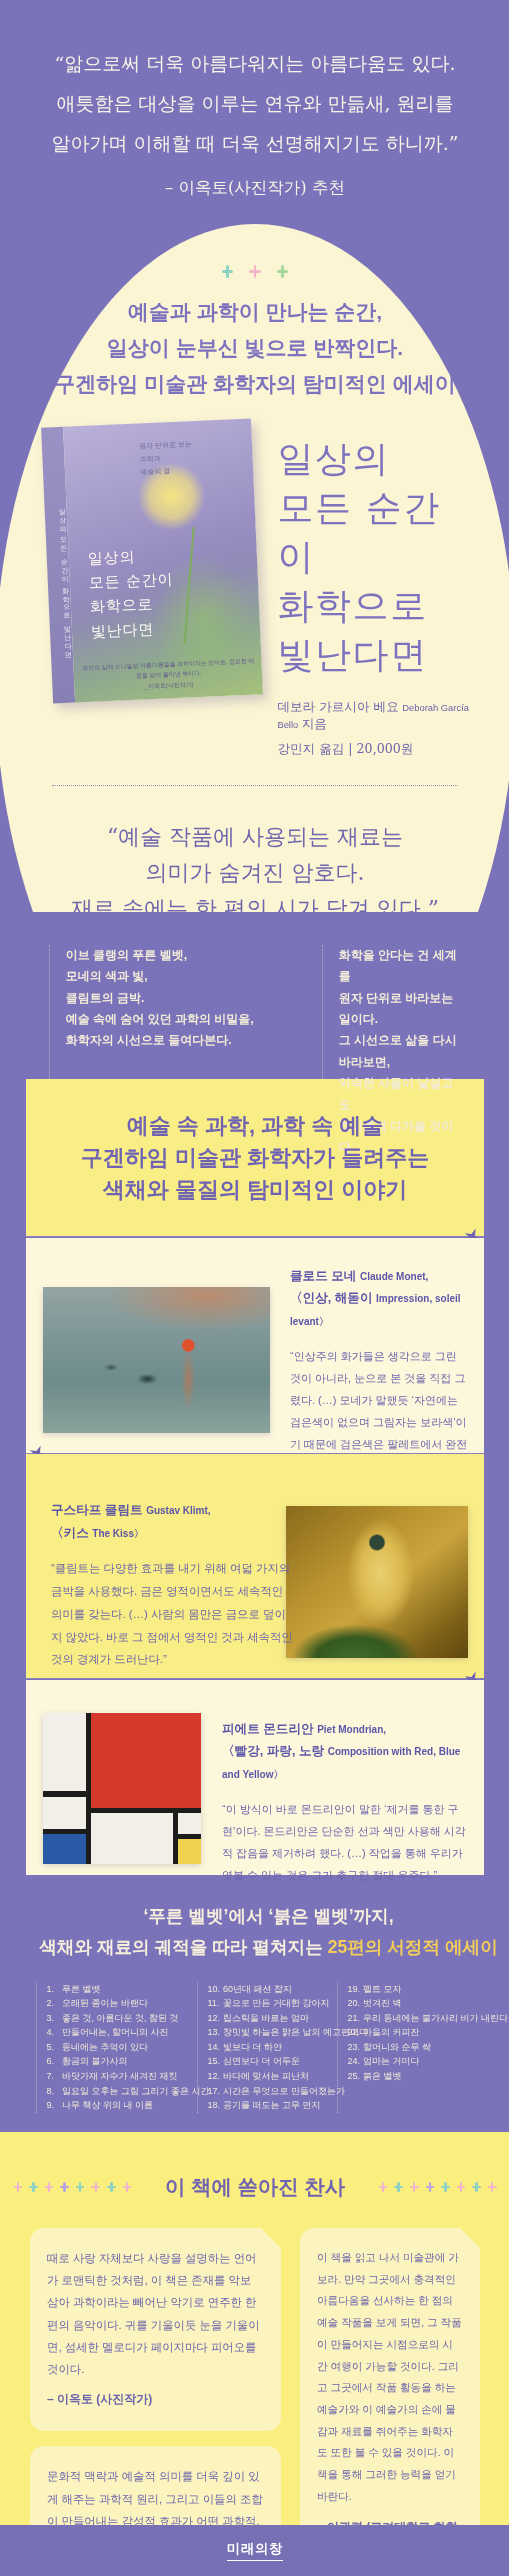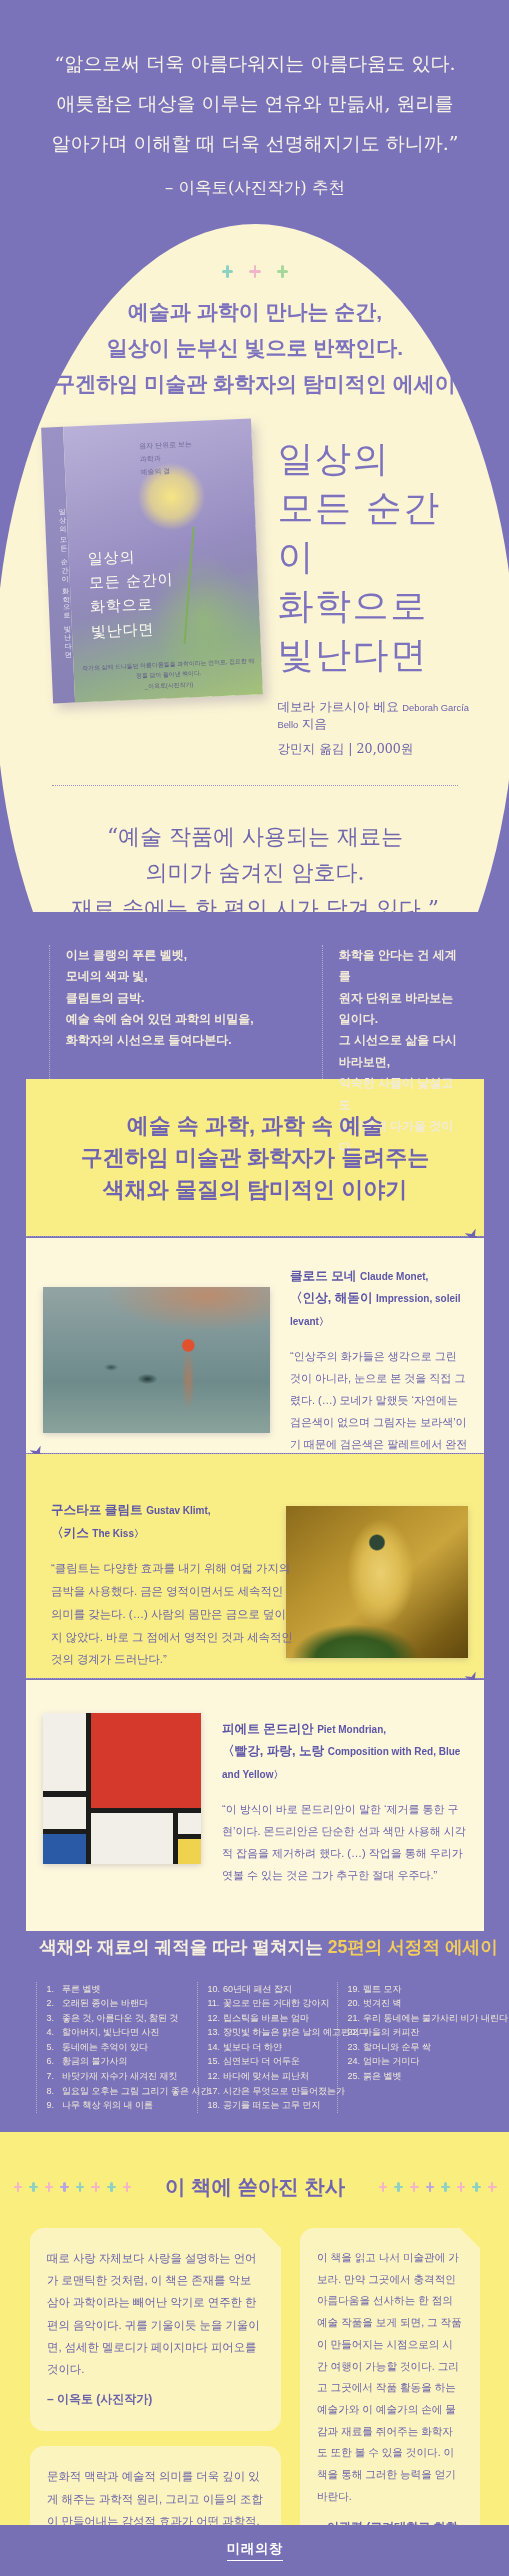--- a/index.html
+++ b/index.html
@@ -86,21 +86,21 @@
     padding-top:31px;font-size:22px;font-weight:700;color:var(--headline_purple);line-height:1.45;}
   .fp-header span{display:block;}
   .fp-divider{position:relative;border-top:1.6px dotted #9B91C9;height:1.6px;background:transparent;}
   .star4{position:absolute;top:-8.6px;width:17px;height:17px;background:var(--headline_purple);
     clip-path:polygon(50% 0,61% 39%,100% 50%,61% 61%,50% 100%,39% 61%,0 50%,39% 39%);
     transform:rotate(22deg);}
   .star-right{right:3.1px;} .star-left{left:3.1px;}
   .fp-block{position:relative;}
   .fp-monet{height:215px;background:var(--cream_light);}
   .fp-klimt{height:224px;background:var(--yellow_bright);}
-  .fp-mondrian{height:251px;background:var(--cream_light);}
+  .fp-mondrian{height:195px;background:var(--cream_light);}
 
   .art-img{position:absolute;box-shadow:0 1.6px 6.3px rgba(90,80,140,.25);}
   .monet-img{left:17px;top:49px;width:227px;height:146px;
     background:
       radial-gradient(circle 6.3px at 64% 40%,#E1512D 0 5.5px,rgba(225,81,45,0) 7px),
       radial-gradient(ellipse 9.4px 45px at 64% 63%,rgba(224,110,60,.5),rgba(224,110,60,0) 72%),
       radial-gradient(ellipse 133px 47px at 72% 6%,rgba(210,128,82,.65),rgba(210,128,82,0) 75%),
       radial-gradient(ellipse 14px 7px at 46% 63%,rgba(22,42,42,.85),rgba(22,42,42,0) 75%),
       radial-gradient(ellipse 9.4px 4.7px at 30% 55%,rgba(22,42,42,.6),rgba(22,42,42,0) 75%),
       linear-gradient(180deg,#93A4A3 0%,#7E9697 35%,#6E8B8B 65%,#8AA39B 100%);}
@@ -328,21 +328,21 @@
   <section class="essays">
     <div class="essay-head">
       <span>‘푸른 벨벳’에서 ‘붉은 벨벳’까지,</span><br>
       <span>색채와 재료의 궤적을 따라 펼쳐지는 </span><span class="hl">25편의 서정적 에세이</span>
     </div>
     <div class="essay-cols">
       <ul class="ecol ecol-1">
         <li><span class="no">1.</span><span>푸른 벨벳</span></li>
         <li><span class="no">2.</span><span>오래된 종이는 바랜다</span></li>
         <li><span class="no">3.</span><span>좋은 것, 아름다운 것, 참된 것</span></li>
-        <li><span class="no">4.</span><span>할아버지, 빛난다면 사진</span></li>
+        <li><span class="no">4.</span><span>만들어내는, 할머니의 사진</span></li>
         <li><span class="no">5.</span><span>동네에는 추억이 있다</span></li>
         <li><span class="no">6.</span><span>황금의 불가사의</span></li>
         <li><span class="no">7.</span><span>바닷가재 자수가 새겨진 재킷</span></li>
         <li><span class="no">8.</span><span>일요일 오후는 그림 그리기 좋은 시간</span></li>
         <li><span class="no">9.</span><span>나무 책상 위의 내 이름</span></li>
       </ul>
       <ul class="ecol ecol-2">
         <li><span class="no">10.</span><span>60년대 패션 잡지</span></li>
         <li><span class="no">11.</span><span>꽃으로 만든 거대한 강아지</span></li>
         <li><span class="no">12.</span><span>립스틱을 바르는 엄마</span></li>

